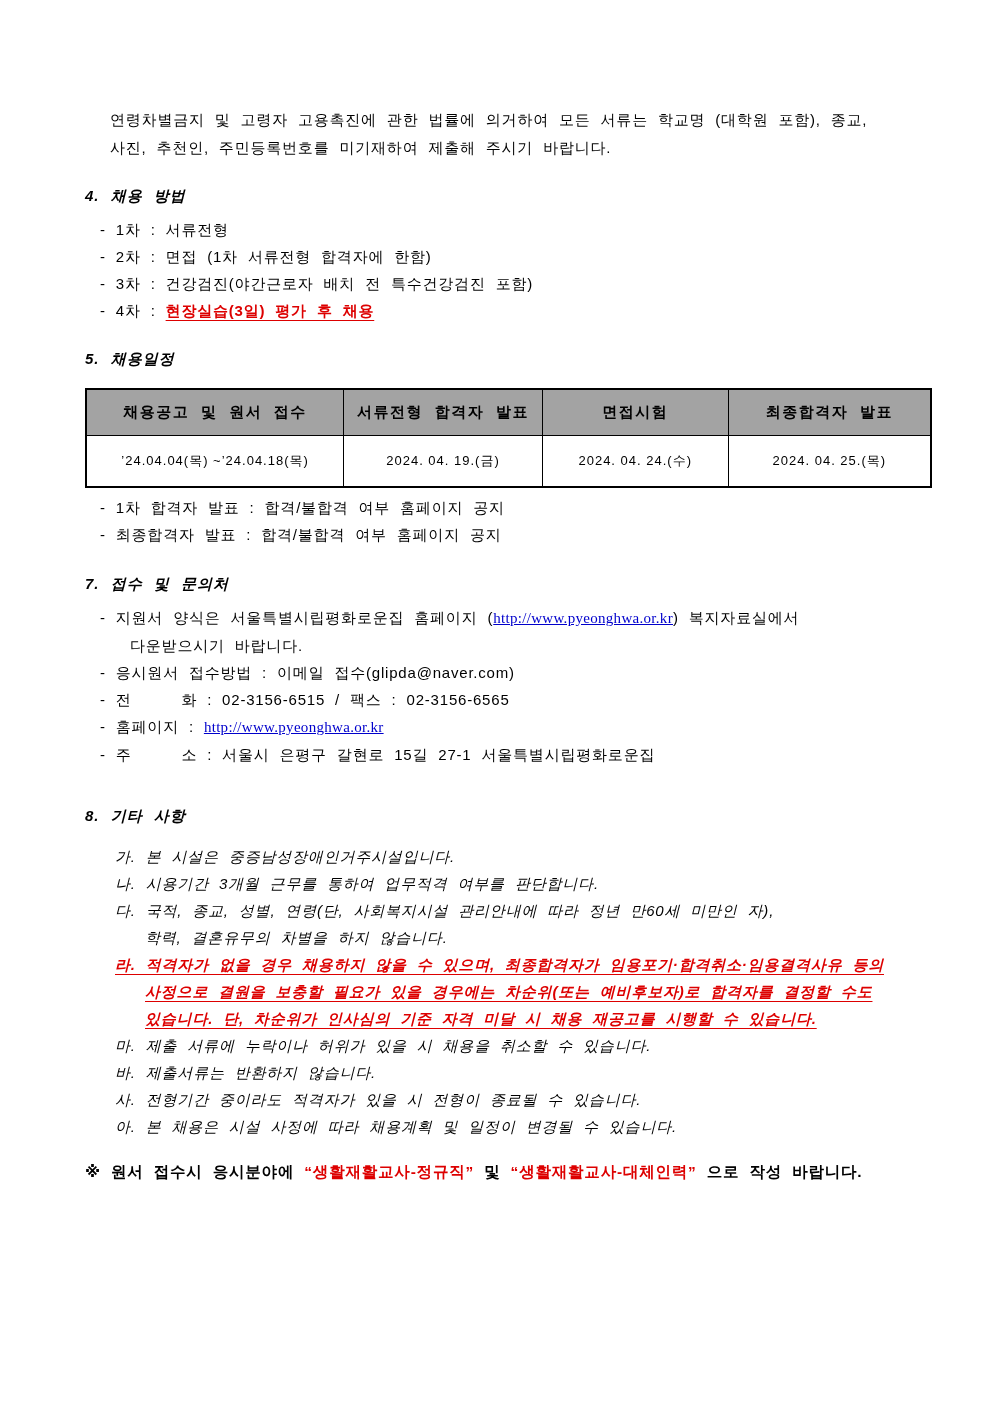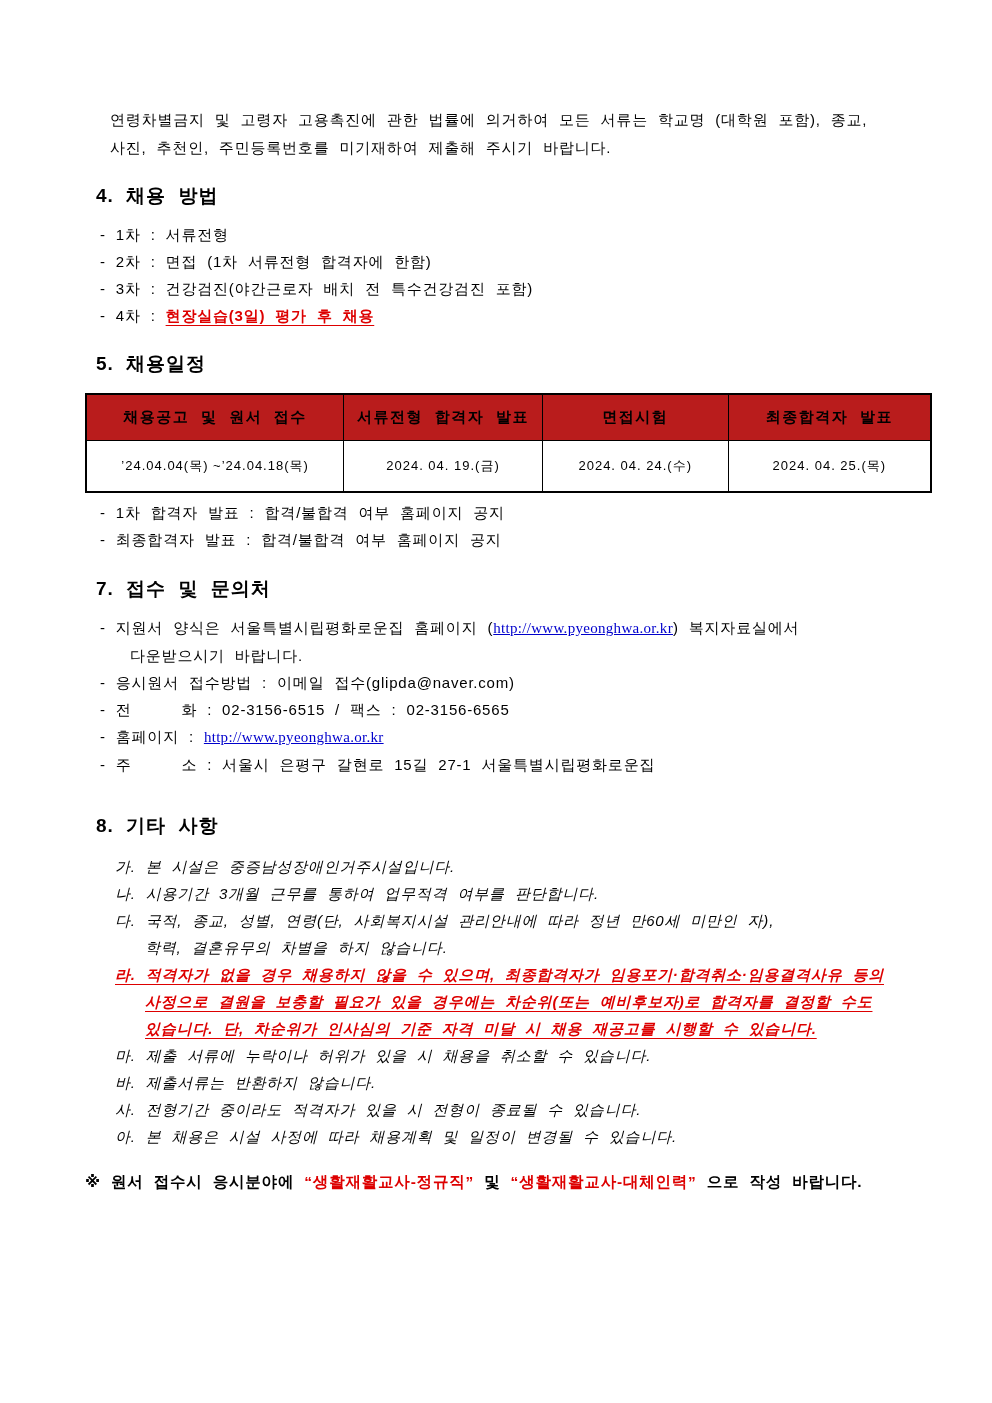--- a/index.html
+++ b/index.html
@@ -23,27 +23,28 @@
   .line {
     white-space: pre;
     font-size: 15px;
     letter-spacing: 0.8px;
     word-spacing: 5px;
     line-height: 27px;
   }
   .intro .line { line-height: 28px; }
   .intro { margin-left: 25px; }
   .sec-title {
-    font-size: 19px;
+    font-size: 15px;
     font-weight: bold;
     letter-spacing: 1px;
     word-spacing: 6px;
-    margin: 11px;
+    margin: 0;
     line-height: 28px;
     white-space: pre;
+    font-style: italic;
   }
   .mt-s4 { margin-top: 20px; }
   .mt-s5 { margin-top: 21px; }
   .mt-s6 { margin-top: 24px; }
   .mt-s7 { margin-top: 22px; }
   .mt-s8 { margin-top: 34px; }
   .items { margin-top: 6px; margin-left: 15px; }
   .items-8 { margin-top: 13px; margin-left: 30px; }
   .items-8 .line { line-height: 27px; font-style: italic; }
   .bold { font-weight: bold; }
@@ -66,21 +67,21 @@
     width: 100%;
     border-collapse: collapse;
     margin-top: 15px;
     table-layout: fixed;
   }
   table.schedule, table.schedule th, table.schedule td {
     border: 1px solid #000000;
   }
   table.schedule { border: 2px solid #000000; }
   table.schedule th {
-    background: #b91c1c;
+    background: #a3a3a3;
     font-size: 15px;
     font-weight: bold;
     letter-spacing: 1.5px;
     word-spacing: 6px;
     height: 43px;
     text-align: center;
     vertical-align: middle;
   }
   table.schedule td {
     font-size: 13px;

